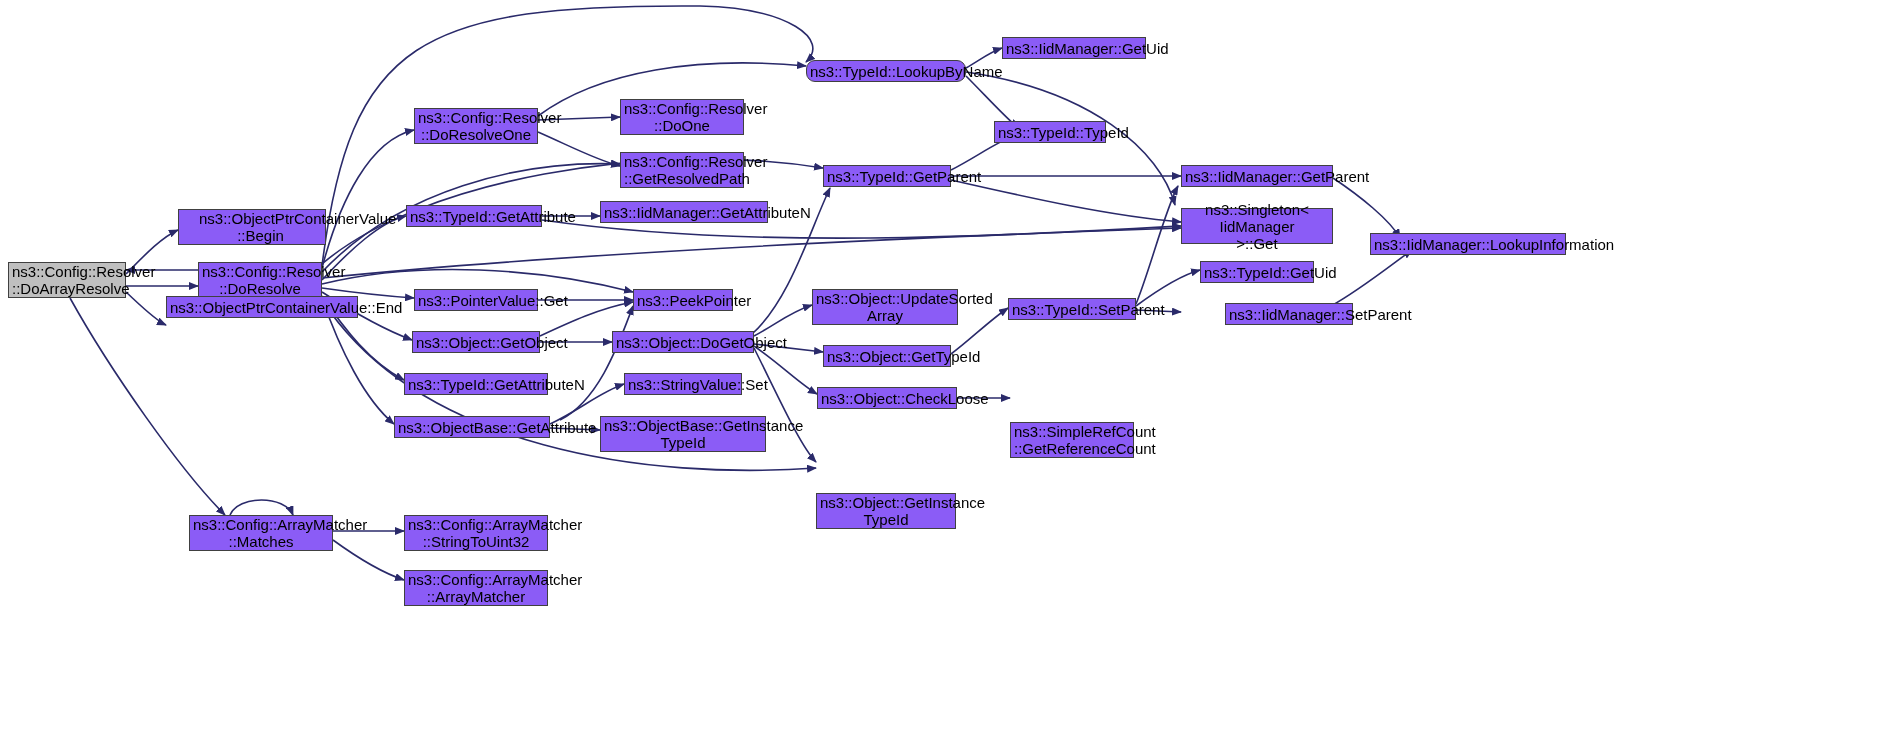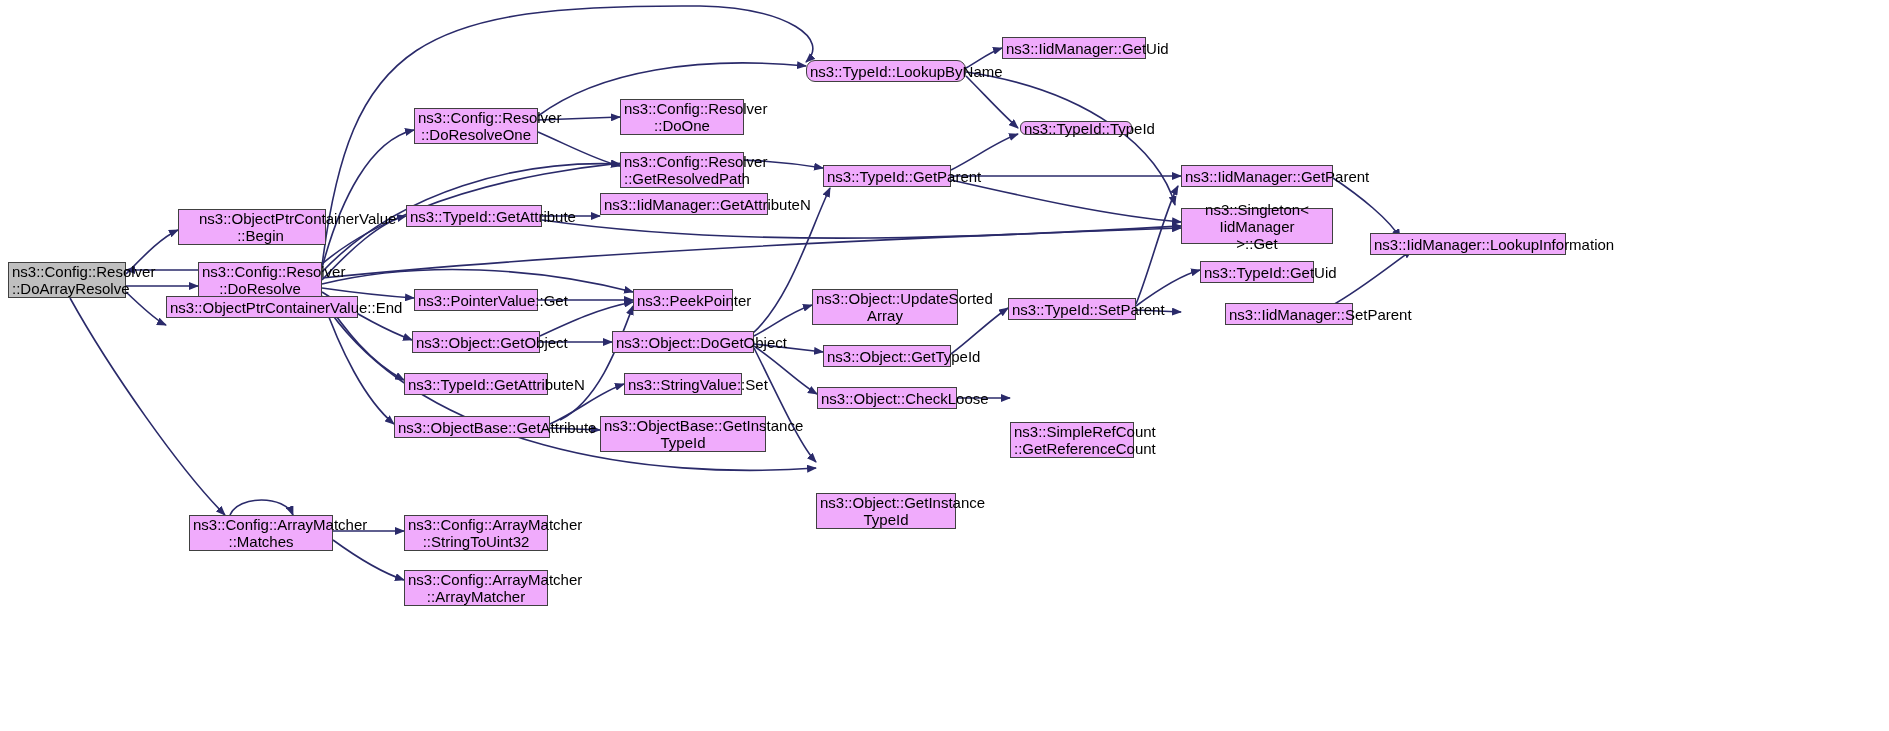--- a/index.html
+++ b/index.html
@@ -21,21 +21,21 @@
     left: 0;
     top: 0;
     width: 1889px;
     height: 731px;
     pointer-events: none;
   }
   .node {
     position: absolute;
     box-sizing: border-box;
     border: 1px solid #404040;
-    background: #f0abfc;
+    background: #8b5cf6;
     color: #000000;
     font-size: 15px;
     line-height: 17px;
     display: flex;
     align-items: center;
     justify-content: center;
     text-align: center;
     white-space: pre-line;
     padding: 1px 3px;
     z-index: 5;
@@ -129,36 +129,36 @@
       <div class="node" style="left: 404px; top: 373px; width: 144px; height: 22px;"><span class="node-label">ns3::TypeId::GetAttributeN</span></div>
       <div class="node" style="left: 394px; top: 416px; width: 156px; height: 22px;"><span class="node-label">ns3::ObjectBase::GetAttribute</span></div>
       <div class="node" style="left: 404px; top: 515px; width: 144px; height: 36px;"><span class="node-label">ns3::Config::ArrayMatcher
 ::StringToUint32</span></div>
       <div class="node" style="left: 404px; top: 570px; width: 144px; height: 36px;"><span class="node-label">ns3::Config::ArrayMatcher
 ::ArrayMatcher</span></div>
       <div class="node" style="left: 620px; top: 99px; width: 124px; height: 36px;"><span class="node-label">ns3::Config::Resolver
 ::DoOne</span></div>
       <div class="node" style="left: 620px; top: 152px; width: 124px; height: 36px;"><span class="node-label">ns3::Config::Resolver
 ::GetResolvedPath</span></div>
-      <div class="node" style="left: 600px; top: 193px; width: 168px; height: 22px;"><span class="node-label">ns3::IidManager::GetAttributeN</span></div>
+      <div class="node" style="left: 600px; top: 201px; width: 168px; height: 22px;"><span class="node-label">ns3::IidManager::GetAttributeN</span></div>
       <div class="node" style="left: 633px; top: 289px; width: 100px; height: 22px;"><span class="node-label">ns3::PeekPointer</span></div>
       <div class="node" style="left: 612px; top: 331px; width: 142px; height: 22px;"><span class="node-label">ns3::Object::DoGetObject</span></div>
       <div class="node" style="left: 624px; top: 373px; width: 118px; height: 22px;"><span class="node-label">ns3::StringValue::Set</span></div>
       <div class="node" style="left: 600px; top: 416px; width: 166px; height: 36px;"><span class="node-label">ns3::ObjectBase::GetInstance
 TypeId</span></div>
       <div class="node" style="left: 806px; top: 60px; width: 160px; height: 22px; border-radius: 9px;"><span class="node-label">ns3::TypeId::LookupByName</span></div>
       <div class="node" style="left: 823px; top: 165px; width: 128px; height: 22px;"><span class="node-label">ns3::TypeId::GetParent</span></div>
       <div class="node" style="left: 812px; top: 289px; width: 146px; height: 36px;"><span class="node-label">ns3::Object::UpdateSorted
 Array</span></div>
       <div class="node" style="left: 823px; top: 345px; width: 128px; height: 22px;"><span class="node-label">ns3::Object::GetTypeId</span></div>
       <div class="node" style="left: 817px; top: 387px; width: 140px; height: 22px;"><span class="node-label">ns3::Object::CheckLoose</span></div>
       <div class="node" style="left: 816px; top: 449px; width: 140px; height: 36px; margin-top: 44px;"><span class="node-label">ns3::Object::GetInstance
 TypeId</span></div>
       <div class="node" style="left: 1002px; top: 37px; width: 144px; height: 22px;"><span class="node-label">ns3::IidManager::GetUid</span></div>
-      <div class="node" style="left: 1020px; top: 121px; width: 112px; height: 14px; border-radius: 6px;"><span class="node-label">ns3::TypeId::TypeId</span></div>
+      <div class="node" style="left: 994px; top: 121px; width: 112px; height: 22px;"><span class="node-label">ns3::TypeId::TypeId</span></div>
       <div class="node" style="left: 1008px; top: 298px; width: 128px; height: 22px;"><span class="node-label">ns3::TypeId::SetParent</span></div>
       <div class="node" style="left: 1010px; top: 382px; width: 124px; height: 36px; margin-top: 40px;"><span class="node-label">ns3::SimpleRefCount
 ::GetReferenceCount</span></div>
       <div class="node" style="left: 1181px; top: 165px; width: 152px; height: 22px;"><span class="node-label">ns3::IidManager::GetParent</span></div>
       <div class="node" style="left: 1181px; top: 208px; width: 152px; height: 36px;"><span class="node-label">ns3::Singleton&lt; IidManager
 &gt;::Get</span></div>
       <div class="node" style="left: 1200px; top: 261px; width: 114px; height: 22px;"><span class="node-label">ns3::TypeId::GetUid</span></div>
       <div class="node" style="left: 1181px; top: 303px; width: 128px; height: 22px; margin-left: 44px;"><span class="node-label">ns3::IidManager::SetParent</span></div>
       <div class="node" style="left: 1370px; top: 233px; width: 196px; height: 22px;"><span class="node-label">ns3::IidManager::LookupInformation</span></div>
     </div>

